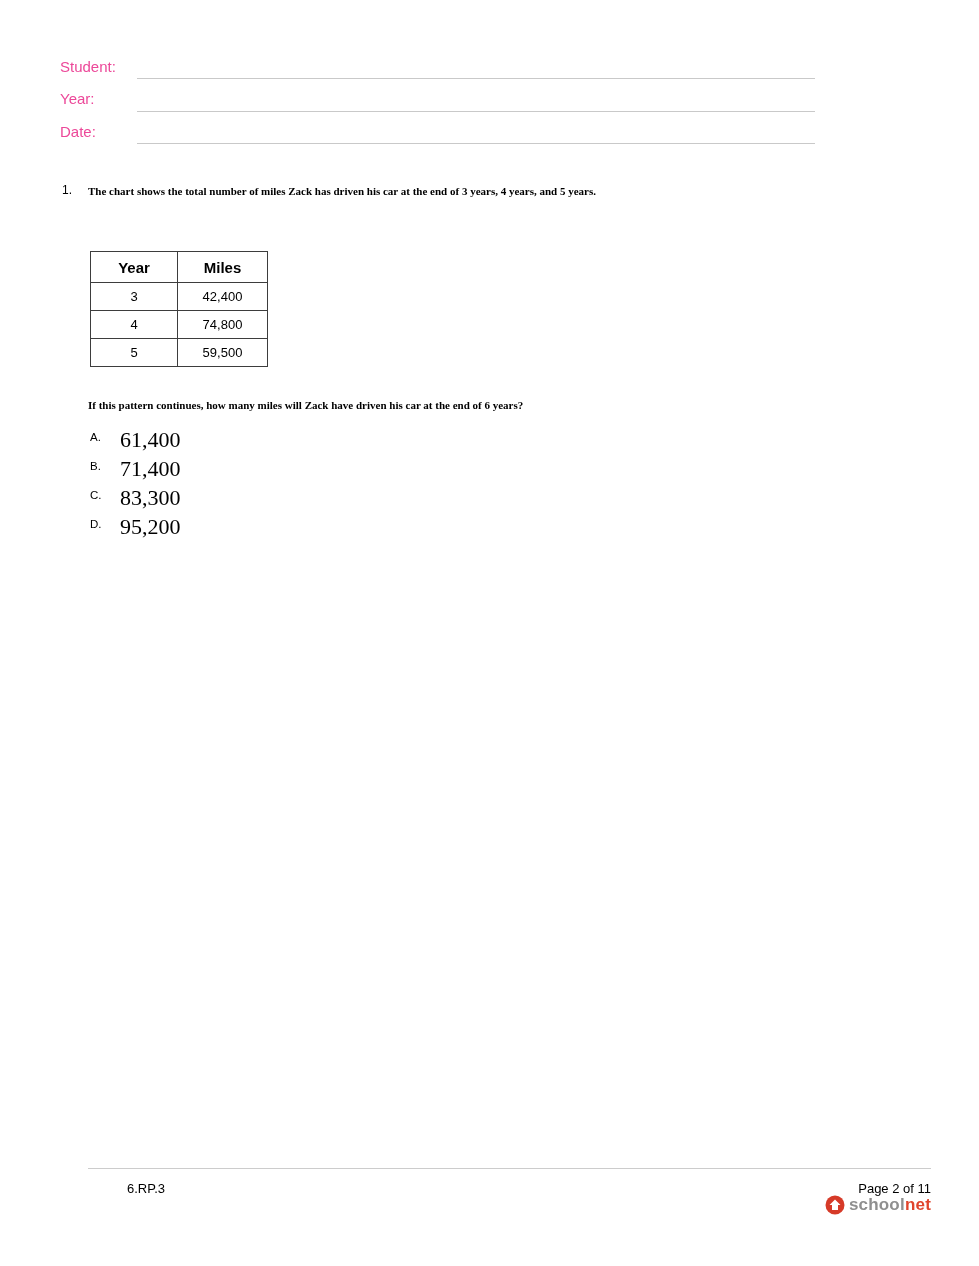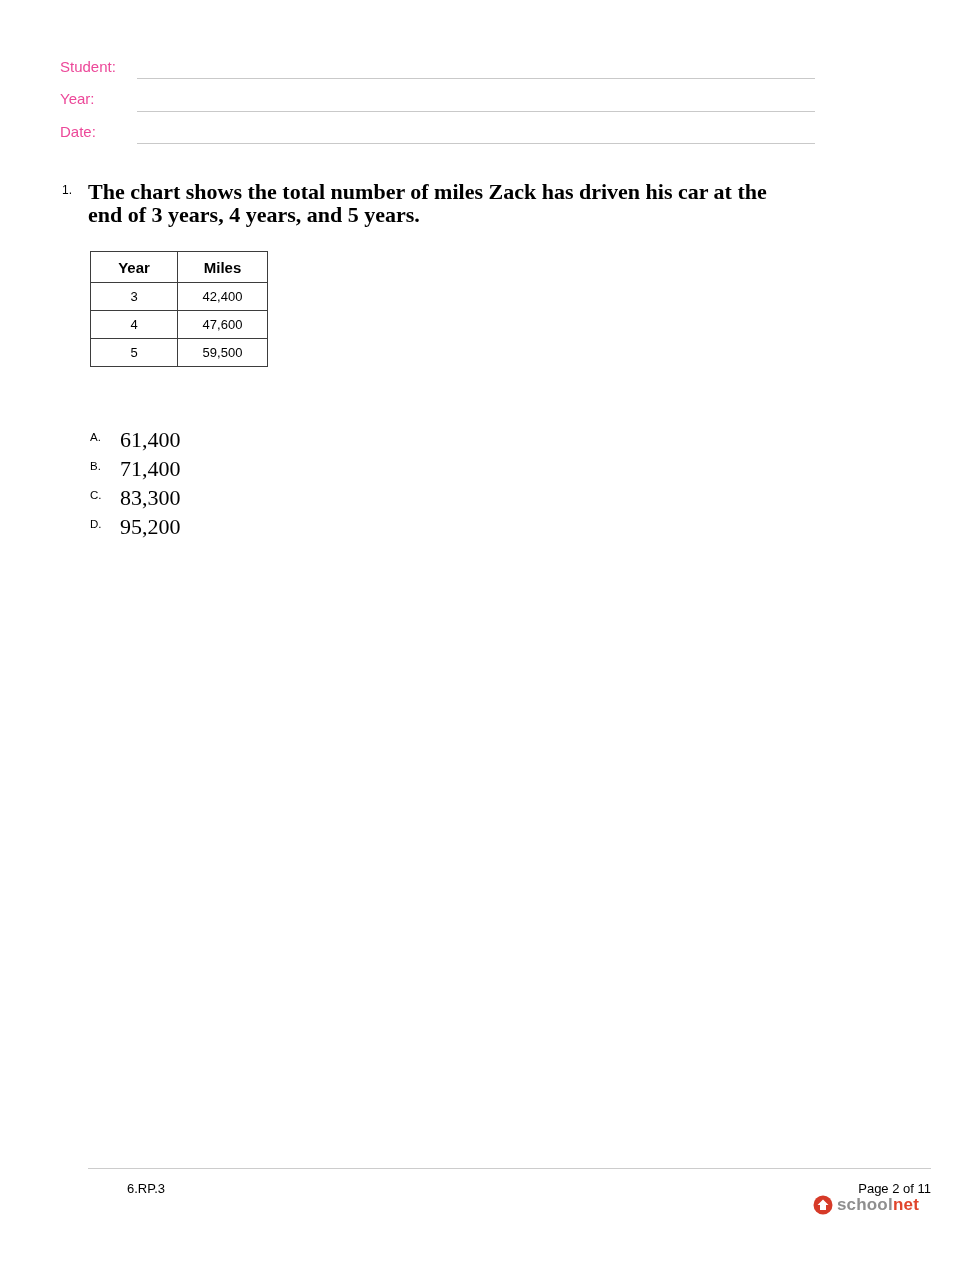--- a/index.html
+++ b/index.html
@@ -34,21 +34,21 @@
     left: 62px;
     font-size: 12px;
     color: #000;
   }
   .q-text {
     position: absolute;
     left: 88px;
     width: 718px;
     font-family: "Liberation Serif", serif;
     font-weight: bold;
-    font-size: 22px;
+    font-size: 11px;
     line-height: 23px;
     color: #000;
   }
 
   
   .miles-table {
     position: absolute;
     left: 90px;
     top: 251px;
     border-collapse: collapse;
@@ -108,21 +108,21 @@
   .footer-page {
     position: absolute;
     top: 1181px;
     right: 48px;
     font-size: 13px;
     color: #000000;
   }
   .footer-logo {
     position: absolute;
     top: 1195px;
-    right: 60px;
+    right: 48px;
     display: flex;
     align-items: flex-start;
     gap: 4px;
   }
   .logo-icon { width: 20px; height: 20px; display: block; }
   .logo-text {
     font-size: 17px;
     font-weight: bold;
     letter-spacing: 0.2px;
   }
@@ -153,29 +153,30 @@
         <th class="col-miles">Miles</th>
       </tr>
     </thead>
     <tbody>
       <tr>
         <td>3</td>
         <td>42,400</td>
       </tr>
       <tr>
         <td>4</td>
-        <td>47,600</td>
+        <td>74,800</td>
       </tr>
       <tr>
         <td>5</td>
         <td>59,500</td>
       </tr>
     </tbody>
   </table>
 
+  <div class="q-text" style="top:394px; width:760px">If this pattern continues, how many miles will Zack have driven his car at the end of 6 years?</div>
 
   <span class="choice-letter" style="top:431px">A.</span>
   <span class="choice-value" style="top:427px">61,400</span>
 
   <span class="choice-letter" style="top:460px">B.</span>
   <span class="choice-value" style="top:456px">71,400</span>
 
   <span class="choice-letter" style="top:489px">C.</span>
   <span class="choice-value" style="top:485px">83,300</span>
 

